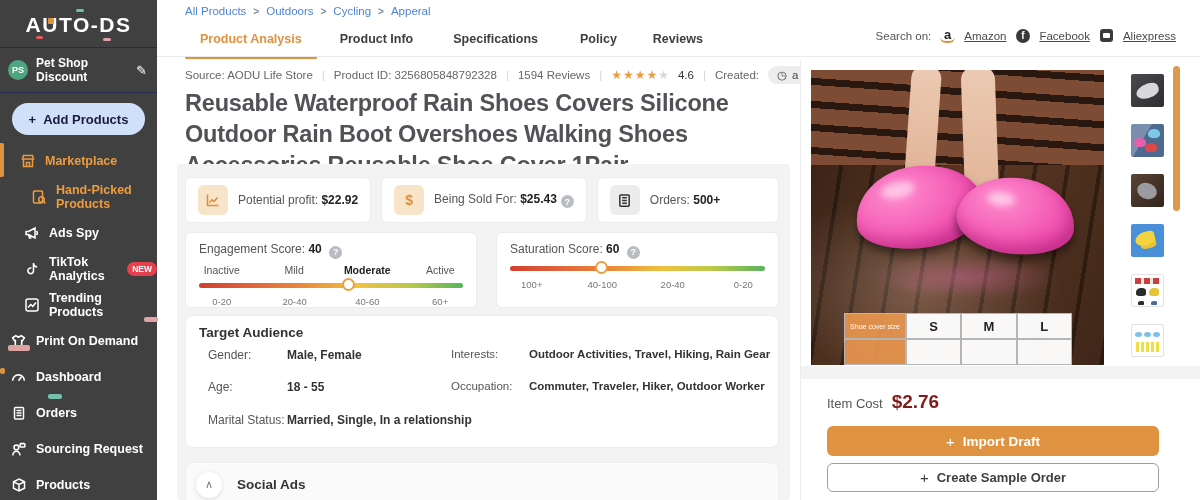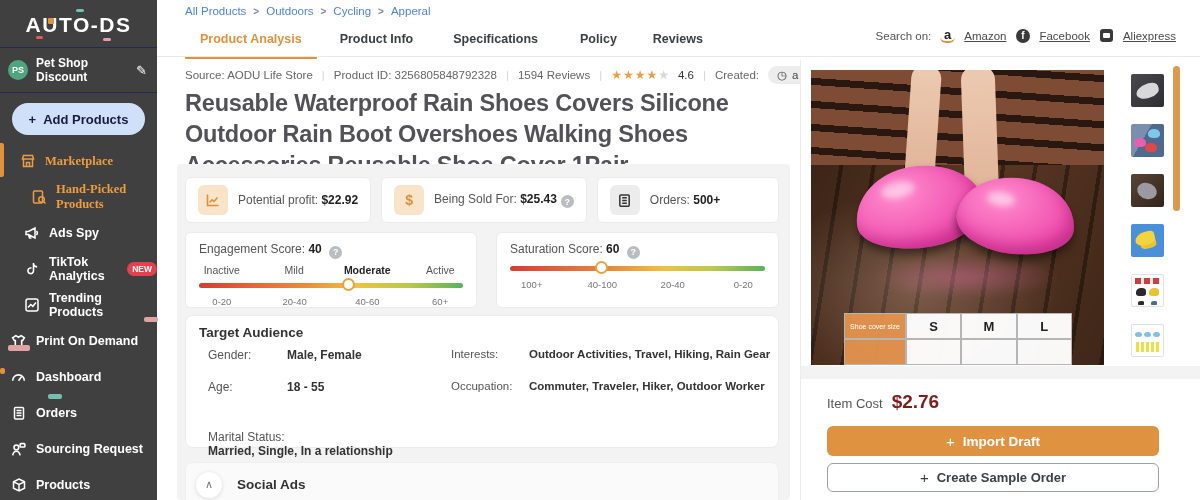--- a/index.html
+++ b/index.html
@@ -14,21 +14,21 @@
   .lm3 { width:8px; height:3px; background:#e8a0a8; left:103px; top:38px; }
   .lm4 { width:6px; height:6px; background:#e0923f; left:48px; top:18px; border-radius:1px; }
   .sb-divider { border-top:1px solid #262850; margin-top:10px; }
   .store-row { display:flex; align-items:center; gap:8px; padding:8px 10px 8px 8px; border-bottom:1px solid #262850; }
   .avatar { width:20px; height:20px; border-radius:50%; background:#4fa580; color:#fff; font-size:9px; font-weight:bold; display:flex; align-items:center; justify-content:center; flex:0 0 auto; }
   .store-name { font-size:12px; font-weight:bold; flex:1; }
   .edit-icon { font-size:13px; color:#fff; cursor:pointer; }
   .add-products { margin:10px 12px 8px 12px; height:32px; border-radius:17px; background:#cfe0f8; color:#191b40; font-size:13px; font-weight:bold; display:flex; align-items:center; justify-content:center; gap:7px; cursor:pointer; border:none; width:133px; }
   .nav { position:relative; margin-top:4px; }
   .nav-item { position:relative; display:flex; align-items:center; gap:9px; height:36px; font-size:12.5px; font-weight:bold; color:#fff; cursor:pointer; padding-left:10px; }
-  .nav-item.orange { color:#ed9c40;font-family:Liberation Serif, serif; }
+  .nav-item.orange { color:#ed9c40; }
   .nav-item .ic { width:17px; height:17px; flex:0 0 auto; display:flex; align-items:center; justify-content:center; }
   .ind1 { padding-left:19px; }
   .ind2 { padding-left:30px; }
   .ind1b { padding-left:23px; }
   .active-bar { position:absolute; left:0; top:0; width:4px; height:34px; background:#e0923f; border-radius:0 2px 2px 0; }
   .badge-new { background:#e5404d; color:#fff; font-size:8.5px; font-weight:bold; border-radius:8px; padding:2px 5px; margin-left:2px; }
   .deco { position:absolute; border-radius:2px; }
   .deco1 { width:14px; height:5px; background:#dfa3a3; left:144px; top:317px; }
   .deco2 { width:22px; height:6px; background:#dfa3a3; left:8px; top:345px; }
   .deco3 { width:5px; height:6px; background:#e0923f; left:0px; top:368px; }
@@ -83,21 +83,21 @@
   .gauge-marker { position:absolute; top:-5px; width:13px; height:13px; margin-left:-7px; background:#fff; border:2px solid #e8a23f; border-radius:50%; }
   .ranges { margin-top:8px; font-size:9.5px; color:#777; }
 
   .audience-card { position:absolute; left:8px; top:151px; right:11px; height:133px; background:#fff; border:1px solid #ececec; border-radius:8px; }
   .aud-title { position:absolute; left:13px; top:9px; font-size:13.5px; font-weight:bold; color:#333; }
   .aud-row { position:absolute; display:flex; font-size:12px; }
   .aud-label { color:#555; flex:0 0 auto; }
   .aud-value { font-weight:bold; color:#333; }
   .ar-l { left:22px; } .ar-l .aud-label { width:79px; }
   .ar-r { left:265px; } .ar-r .aud-label { width:78px; }
-  .ar-y1 { top:32px; } .ar-y2 { top:64px; } .ar-y3 { top:114px;flex-direction:column; }
+  .ar-y1 { top:32px; } .ar-y2 { top:64px; } .ar-y3 { top:97px; }
 
   .social-card { position:absolute; left:8px; top:298px; right:11px; height:45px; background:#fafafa; border:1px solid #efefef; border-radius:8px 8px 0 0; display:flex; align-items:center; gap:15px; padding-left:10px; }
   .chev-circle { width:26px; height:26px; border-radius:50%; background:#fff; box-shadow:0 1px 4px rgba(0,0,0,0.13); display:flex; align-items:center; justify-content:center; color:#777; font-size:11px; cursor:pointer; }
   .social-title { font-size:13.5px; font-weight:bold; color:#333; }
 
   
   .right-panel { position:absolute; left:800px; top:60px; right:0; bottom:0; background:#fff; border-left:1px solid #ececec; }
   .product-image { position:absolute; left:10px; top:10px; width:293px; height:295px; overflow:hidden; background:#3a2415; }
   .stairs { position:absolute; left:0; top:0; right:0; height:100px; background:repeating-linear-gradient(4deg,#7e4c34 0 16px,#2a1710 16px 23px); }
   .deck { position:absolute; left:0; top:95px; right:0; bottom:0; background:repeating-linear-gradient(99deg,#5a3723 0 28px,#3a2315 28px 32px); }

